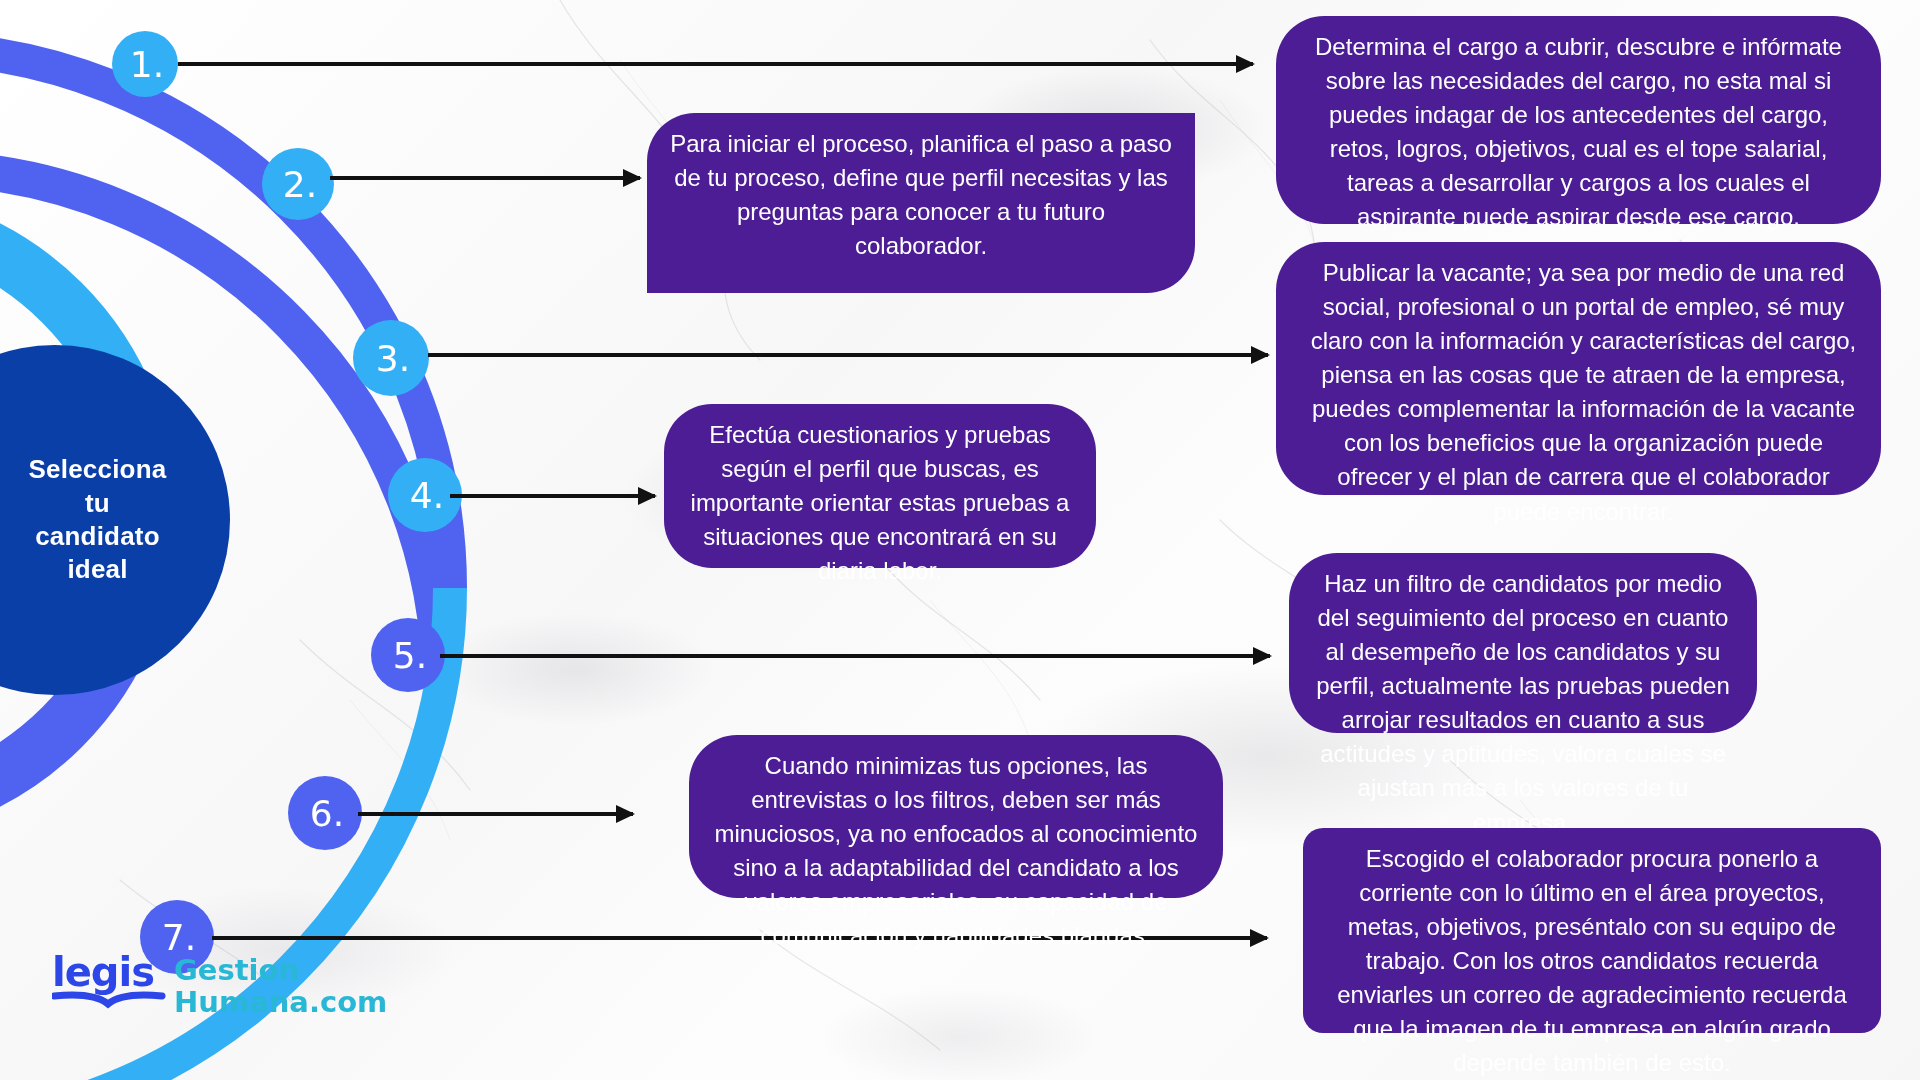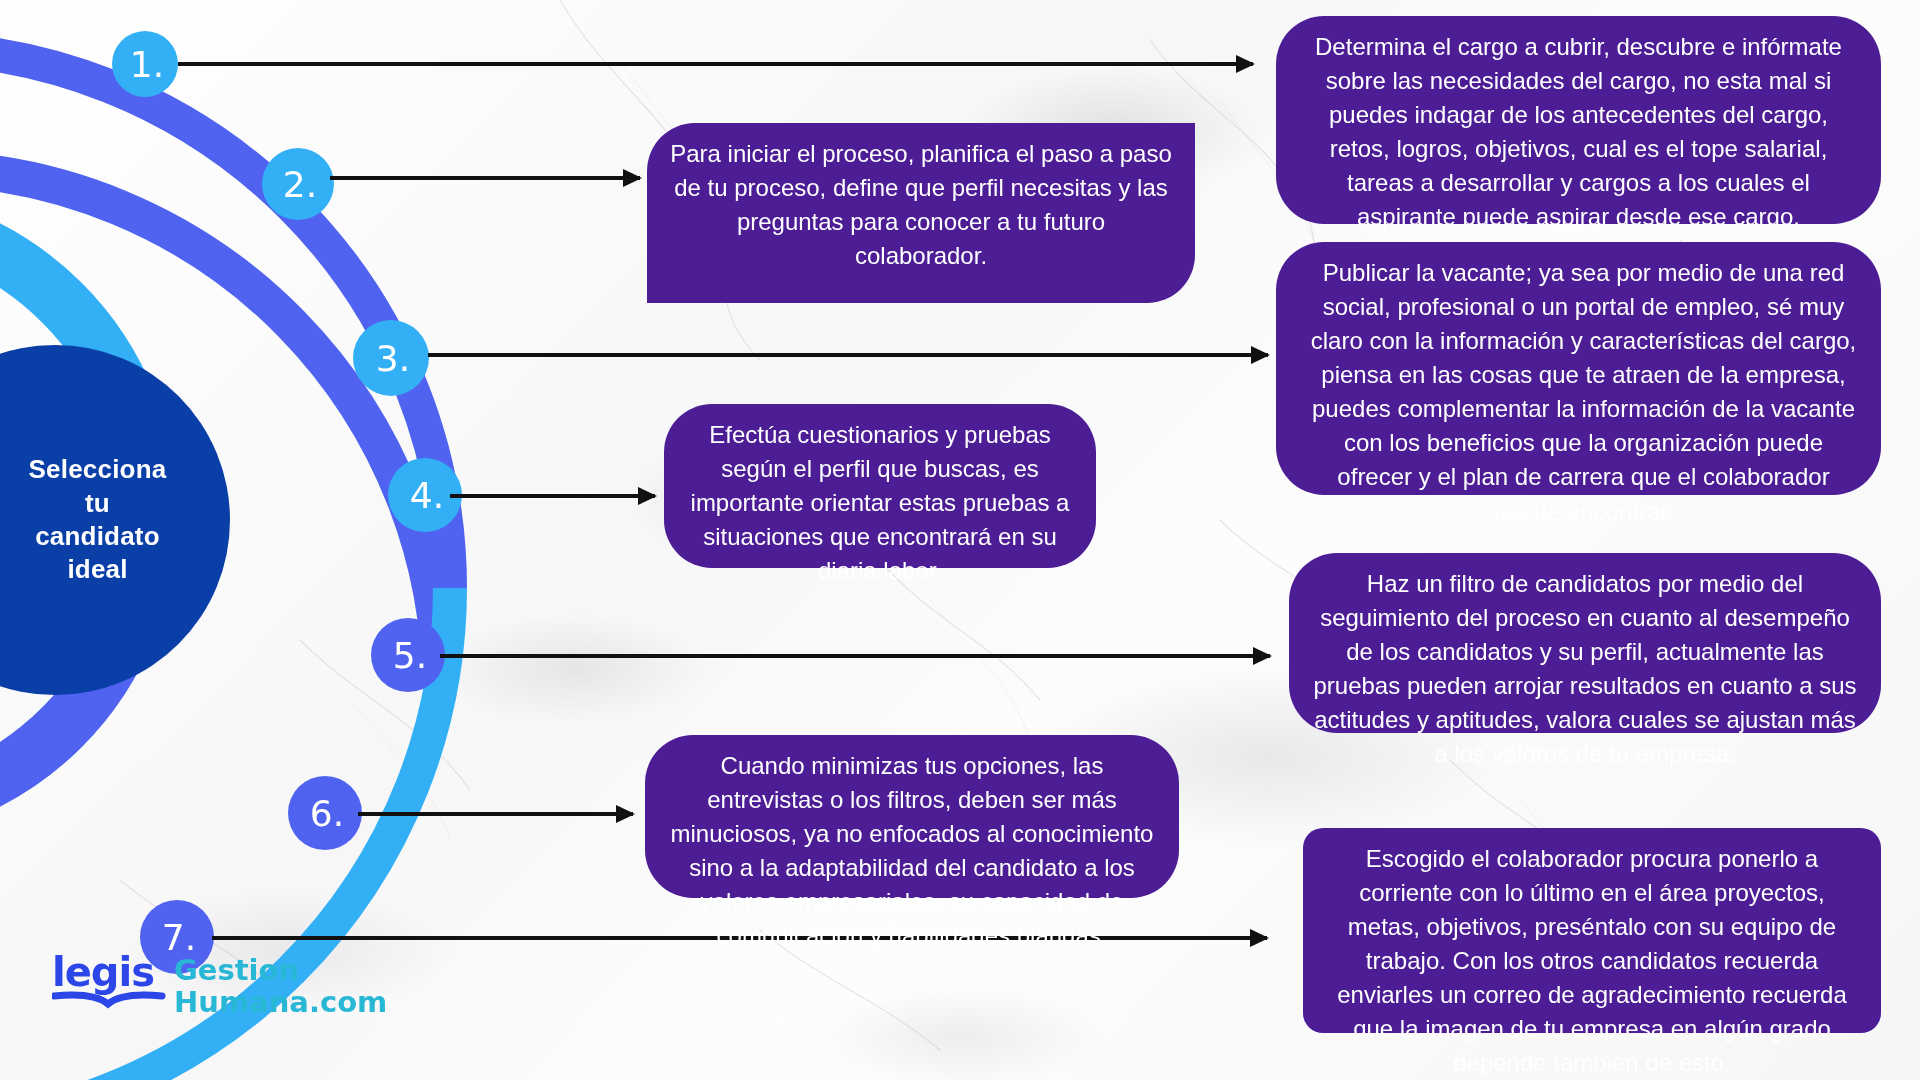--- a/index.html
+++ b/index.html
@@ -74,21 +74,21 @@
     padding:14px 22px;
   }
   .card .card-text{display:block;width:100%;}
 
   
   #card-1{border-radius:48px 48px 48px 48px;}
   #card-2{border-radius:48px 0 48px 0;}
   #card-3{border-radius:48px 48px 48px 48px;}
   #card-4{border-radius:48px 48px 48px 48px;}
   #card-5{border-radius:48px;}
-  #card-6{border-radius:48px;}
+  #card-6{border-radius:48px;margin-left:44px;}
   #card-7{border-radius:20px;}
 
   
   #logo{position:absolute;left:52px;top:948px;width:400px;height:74px;}
   #logo svg{display:block;}
 </style>
 </head>
 <body>
 
 <div id="marble">
@@ -168,33 +168,33 @@
 <div class="connector" style="left:428px;top:353px;width:840px;"></div>
 <div class="connector" style="left:450px;top:494px;width:205px;"></div>
 <div class="connector" style="left:440px;top:654px;width:830px;"></div>
 <div class="connector" style="left:358px;top:812px;width:275px;"></div>
 <div class="connector" style="left:212px;top:936px;width:1055px;"></div>
 
 <div class="card" id="card-1" style="left:1276px;top:16px;width:605px;height:208px;">
   <span class="card-text">Determina el cargo a cubrir, descubre e infórmate sobre las necesidades del cargo, no esta mal si puedes indagar de los antecedentes del cargo, retos, logros, objetivos, cual es el tope salarial, tareas a desarrollar y cargos a los cuales el aspirante puede aspirar desde ese cargo.</span>
 </div>
 
-<div class="card" id="card-2" style="left:647px;top:123px;width:548px;height:180px;">
+<div class="card" id="card-2" style="left:647px;top:113px;width:548px;height:180px;">
   <span class="card-text">Para iniciar el proceso, planifica el paso a paso de tu proceso, define que perfil necesitas y las preguntas para conocer a tu futuro colaborador.</span>
 </div>
 
 <div class="card" id="card-3" style="left:1276px;top:242px;width:605px;height:253px;padding-left:32px;">
   <span class="card-text">Publicar la vacante; ya sea por medio de una red social, profesional o un portal de empleo, sé muy claro con la información y características del cargo, piensa en las cosas que te atraen de la empresa, puedes complementar la información de la vacante con los beneficios que la organización puede ofrecer y el plan de carrera que el colaborador puede encontrar.</span>
 </div>
 
 <div class="card" id="card-4" style="left:664px;top:404px;width:432px;height:164px;">
   <span class="card-text">Efectúa cuestionarios y pruebas según el perfil que buscas, es importante orientar estas pruebas a situaciones que encontrará en su diaria labor.</span>
 </div>
 
-<div class="card" id="card-5" style="left:1289px;top:553px;width:592px;height:180px;">
+<div class="card" id="card-5" style="left:1289px;top:553px;width:468px;height:180px;">
   <span class="card-text">Haz un filtro de candidatos por medio del seguimiento del proceso en cuanto al desempeño de los candidatos y su perfil, actualmente las pruebas pueden arrojar resultados en cuanto a sus actitudes y aptitudes, valora cuales se ajustan más a los valores de tu empresa.</span>
 </div>
 
 <div class="card" id="card-6" style="left:645px;top:735px;width:534px;height:163px;">
   <span class="card-text">Cuando minimizas tus opciones, las entrevistas o los filtros, deben ser más minuciosos, ya no enfocados al conocimiento sino a la adaptabilidad del candidato a los valores empresariales, su capacidad de comunicación y habilidades blandas.</span>
 </div>
 
 <div class="card" id="card-7" style="left:1303px;top:828px;width:578px;height:205px;">
   <span class="card-text">Escogido el colaborador procura ponerlo a corriente con lo último en el área proyectos, metas, objetivos, preséntalo con su equipo de trabajo. Con los otros candidatos recuerda enviarles un correo de agradecimiento recuerda que la imagen de tu empresa en algún grado depende también de esto.</span>
 </div>

